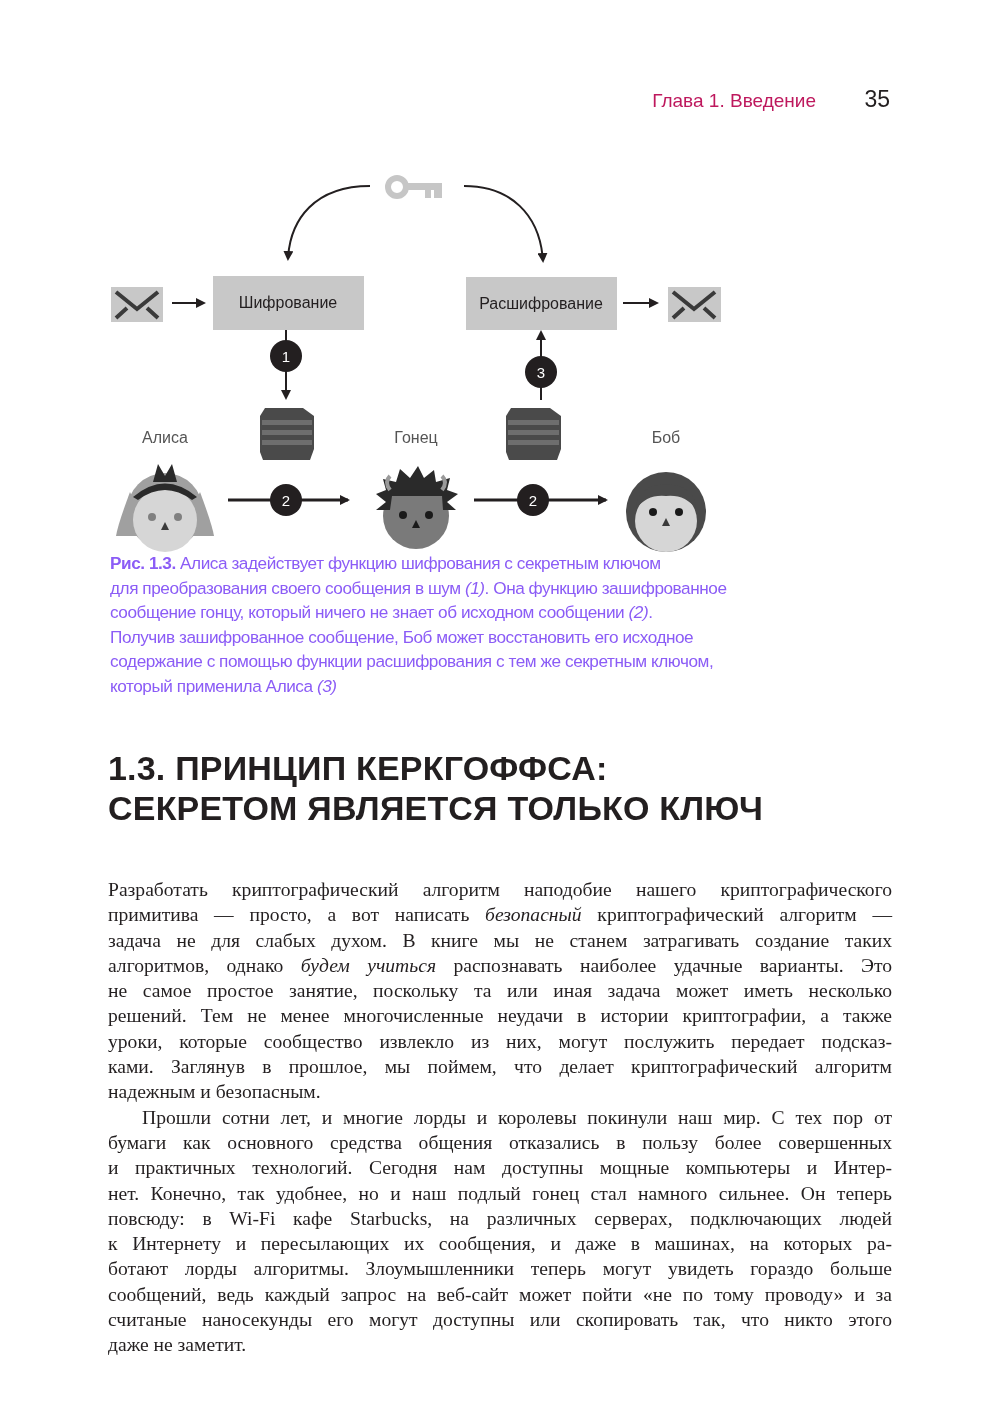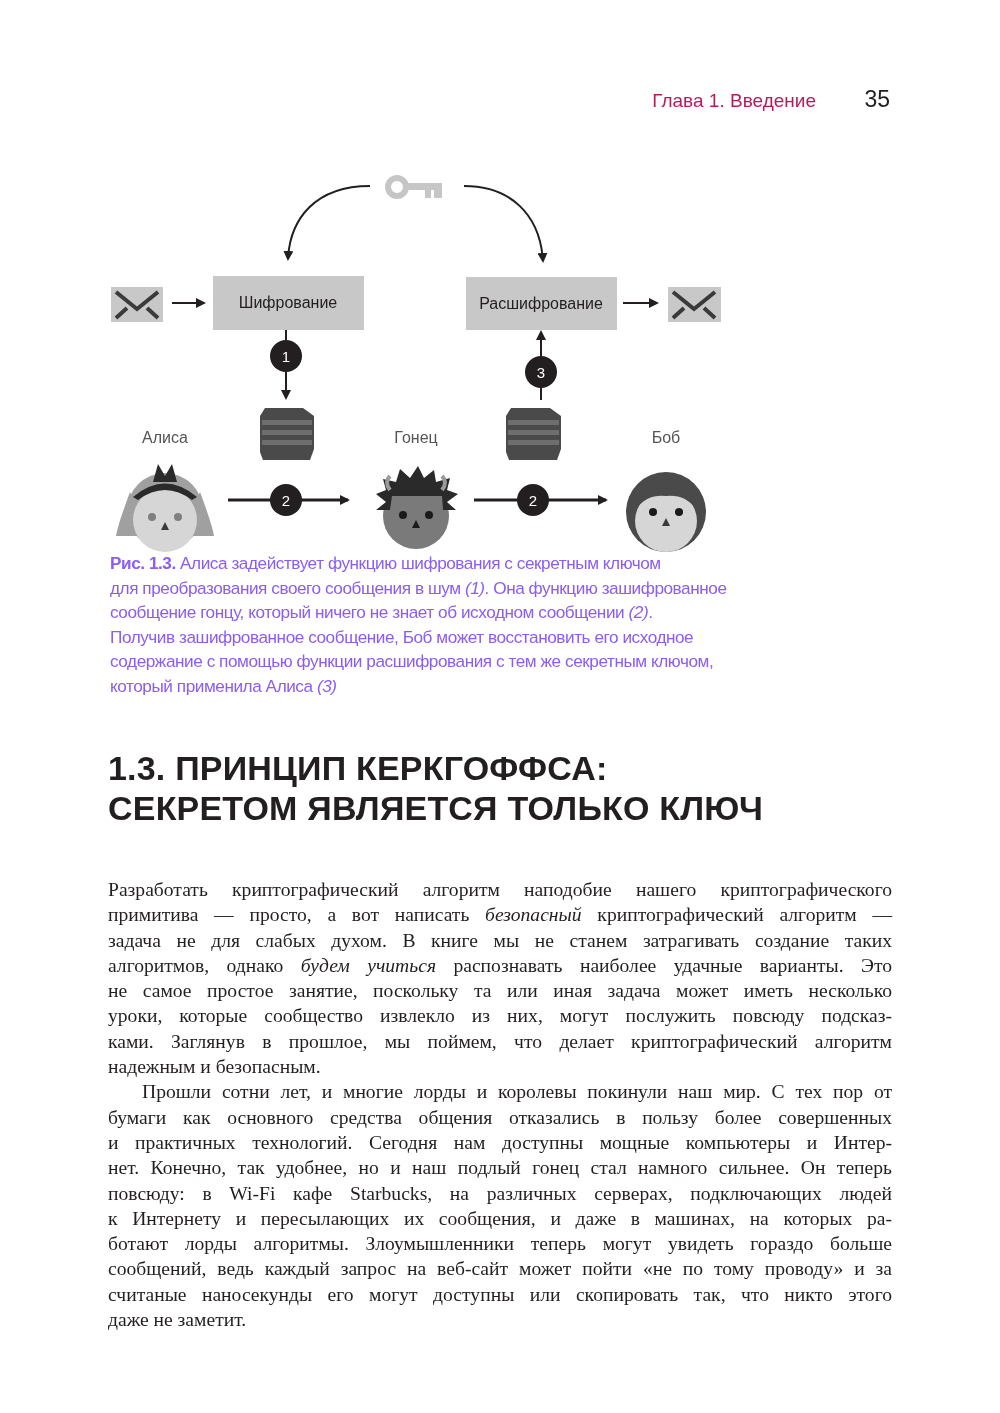--- a/index.html
+++ b/index.html
@@ -150,21 +150,22 @@
   <span class="line">СЕКРЕТОМ ЯВЛЯЕТСЯ ТОЛЬКО КЛЮЧ</span>
 </div>
 
 <div class="body">
   <div>
     <span class="line">Разработать криптографический алгоритм наподобие нашего криптографического</span>
     <span class="line"><span>примитива — просто, а вот написать </span><em>безопасный</em><span> криптографический алгоритм —</span></span>
     <span class="line">задача не для слабых духом. В книге мы не станем затрагивать создание таких</span>
     <span class="line"><span>алгоритмов, однако </span><em>будем учиться</em><span> распознавать наиболее удачные варианты. Это</span></span>
     <span class="line">не самое простое занятие, поскольку та или иная задача может иметь несколько</span>
-    <span class="line">уроки, которые сообщество извлекло из них, могут послужить повсюду подсказ-</span>
+    <span class="line">решений. Тем не менее многочисленные неудачи в истории криптографии, а также</span>
+    <span class="line">уроки, которые сообщество извлекло из них, могут послужить передает подсказ-</span>
     <span class="line">ками. Заглянув в прошлое, мы поймем, что делает криптографический алгоритм</span>
     <span class="line last">надежным и безопасным.</span>
   </div>
   <div>
     <span class="line indent">Прошли сотни лет, и многие лорды и королевы покинули наш мир. С тех пор от</span>
     <span class="line">бумаги как основного средства общения отказались в пользу более совершенных</span>
     <span class="line">и практичных технологий. Сегодня нам доступны мощные компьютеры и Интер-</span>
     <span class="line">нет. Конечно, так удобнее, но и наш подлый гонец стал намного сильнее. Он теперь</span>
     <span class="line">повсюду: в Wi-Fi кафе Starbucks, на различных серверах, подключающих людей</span>
     <span class="line">к Интернету и пересылающих их сообщения, и даже в машинах, на которых ра-</span>

